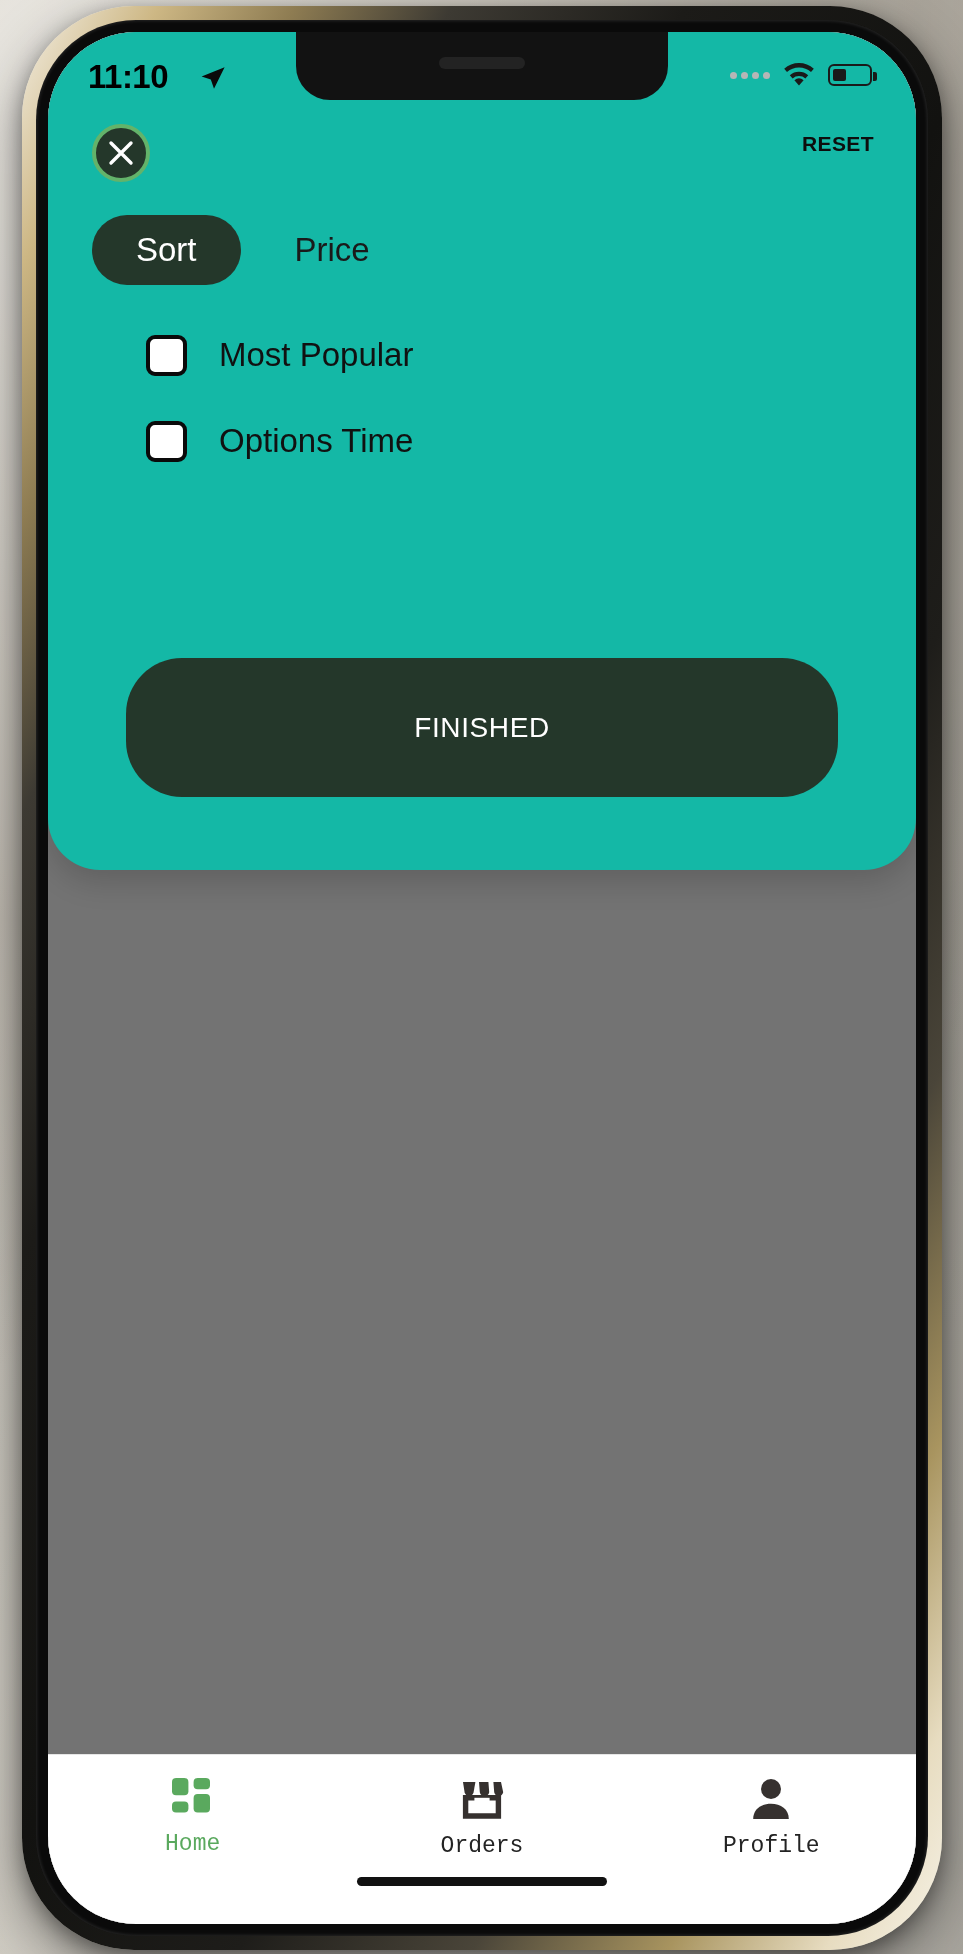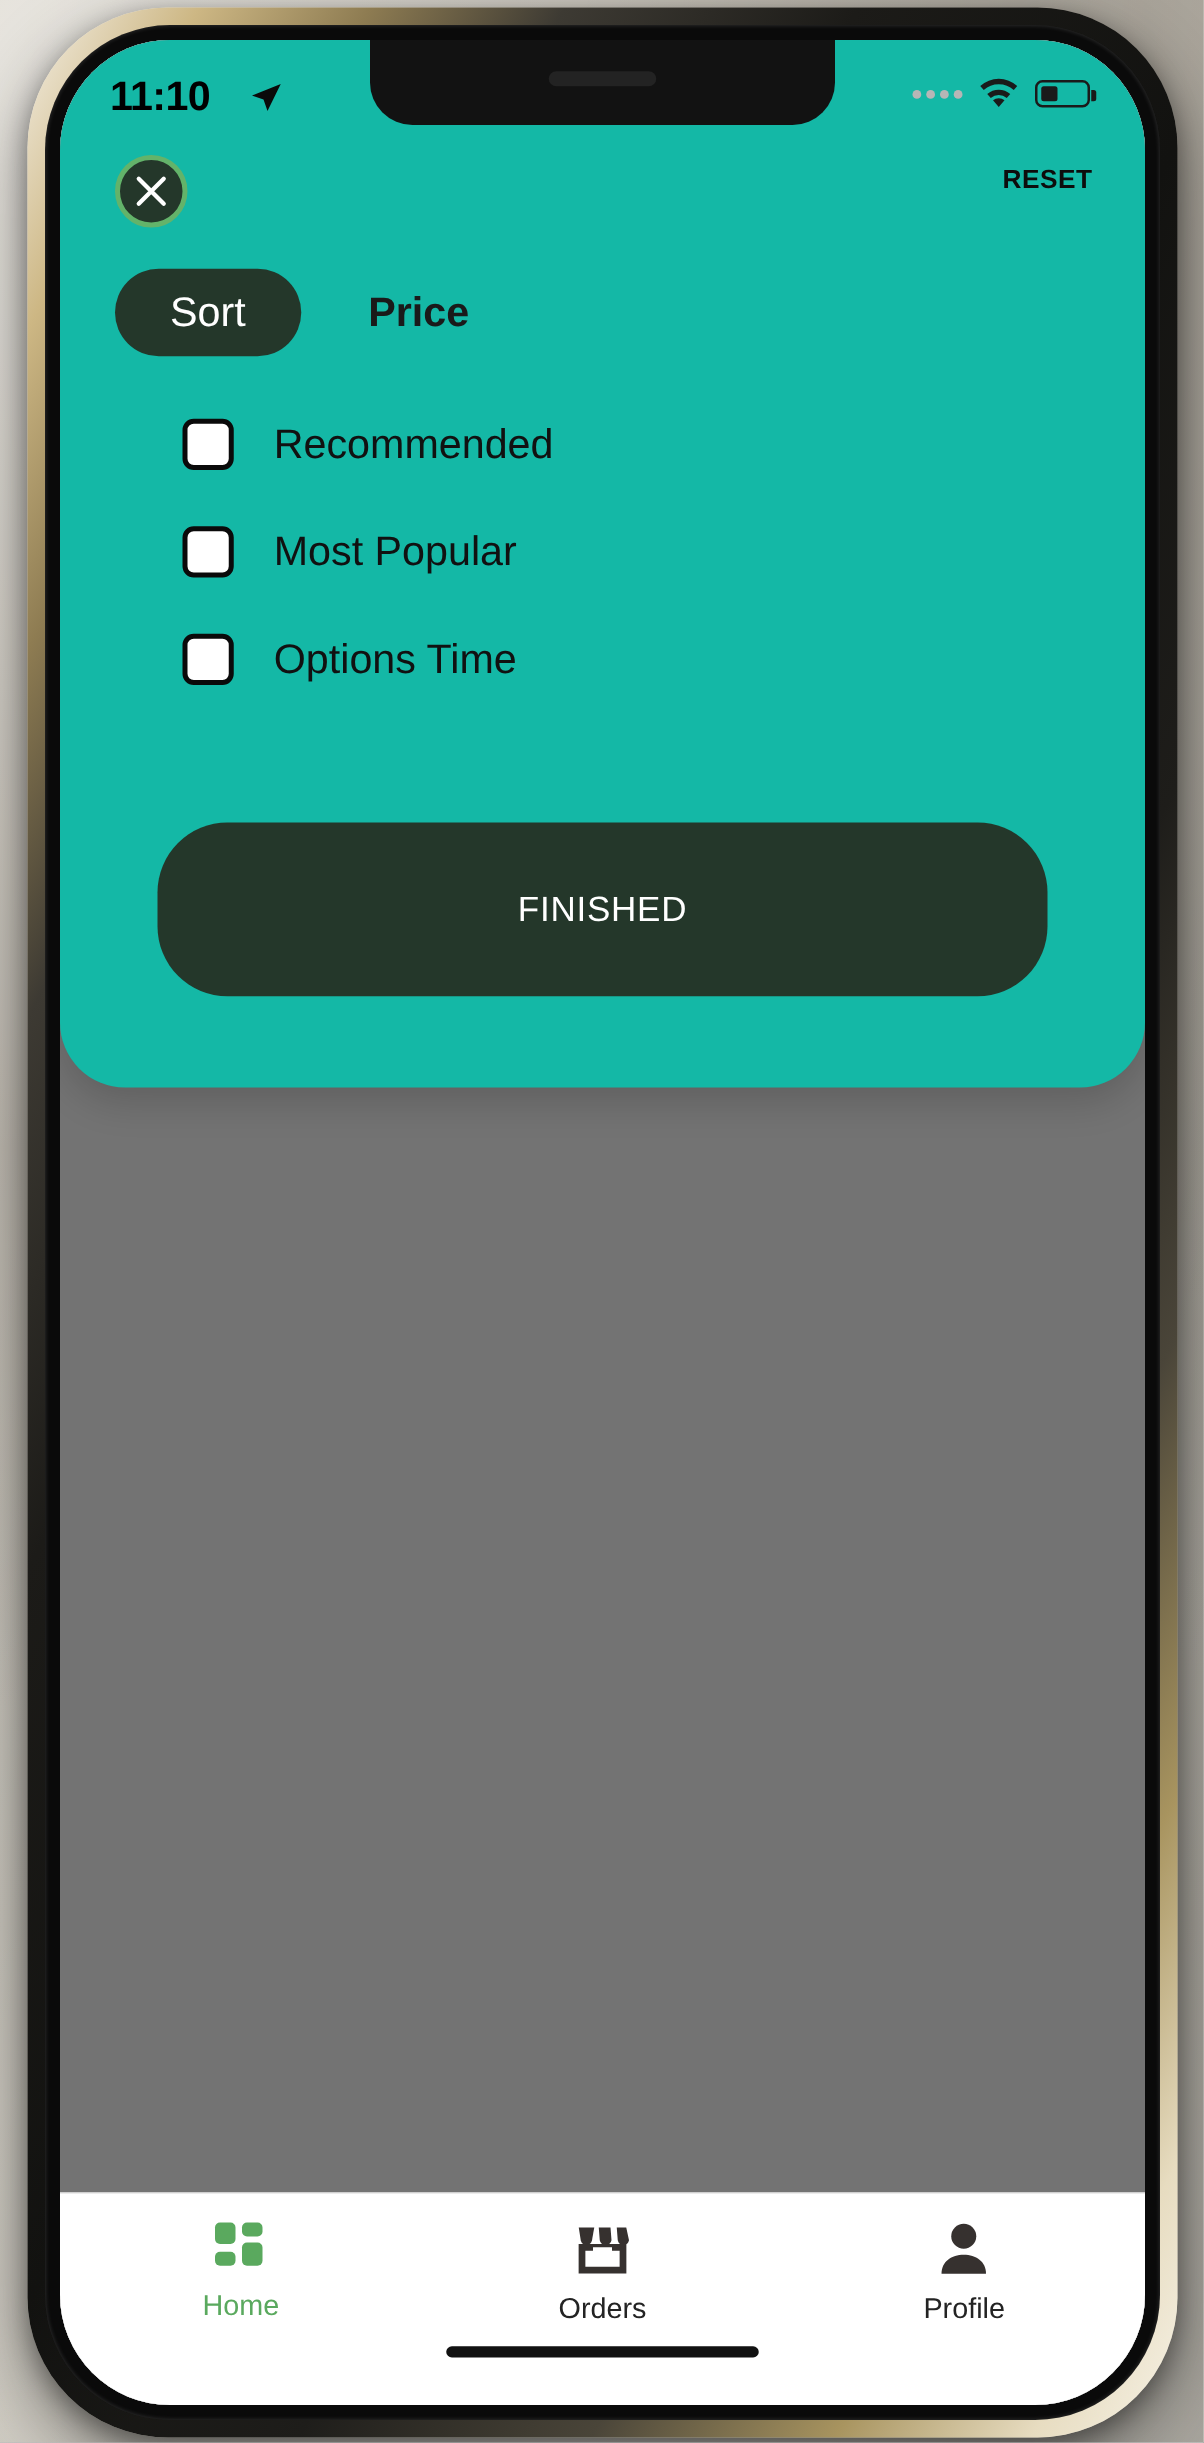--- a/index.html
+++ b/index.html
@@ -194,21 +194,21 @@
     z-index: 60;
     padding-top: 22px;
   }
   .tabitem {
     flex: 1;
     display: flex;
     flex-direction: column;
     align-items: center;
     gap: 12px;
   }
-  .tablabel { font-size: 23px; color: #232323; }
+  .tablabel { font-size: 23px; color: #232323; font-family: Liberation Mono, monospace; }
   .tablabel.active { color: #5aa95e; }
 
   .home-bar {
     position: absolute;
     left: 50%;
     transform: translateX(-50%);
     bottom: 38px;
     width: 250px;
     height: 9px;
     border-radius: 5px;
@@ -354,21 +354,20 @@
     color: #ffffff;
     font-size: 33px;
     padding: 16px 44px;
     border-radius: 36px;
     cursor: pointer;
   }
   .tab-plain {
     font-size: 33px;
     color: #1a1a1a;
     cursor: pointer;
-    font-weight: bold;
   }
 
   
   .options {
     position: absolute;
     left: 0; right: 0;
     top: 280px;
   }
   .opt-row {
     display: flex;
@@ -512,24 +511,20 @@
 
       <div class="reset-btn">RESET</div>
 
       <div class="tabs">
         <div class="tab-pill">Sort</div>
         <div class="tab-plain">Price</div>
       </div>
 
       <div class="options">
 
-        <div class="opt-row">
-          <span class="cbox"></span>
-          <span class="opt-label">Recommended</span>
-        </div>
 
         <div class="opt-row">
           <span class="cbox"></span>
           <span class="opt-label">Most Popular</span>
         </div>
 
 
         <div class="opt-row">
           <span class="cbox"></span>
           <span class="opt-label">Options Time</span>

